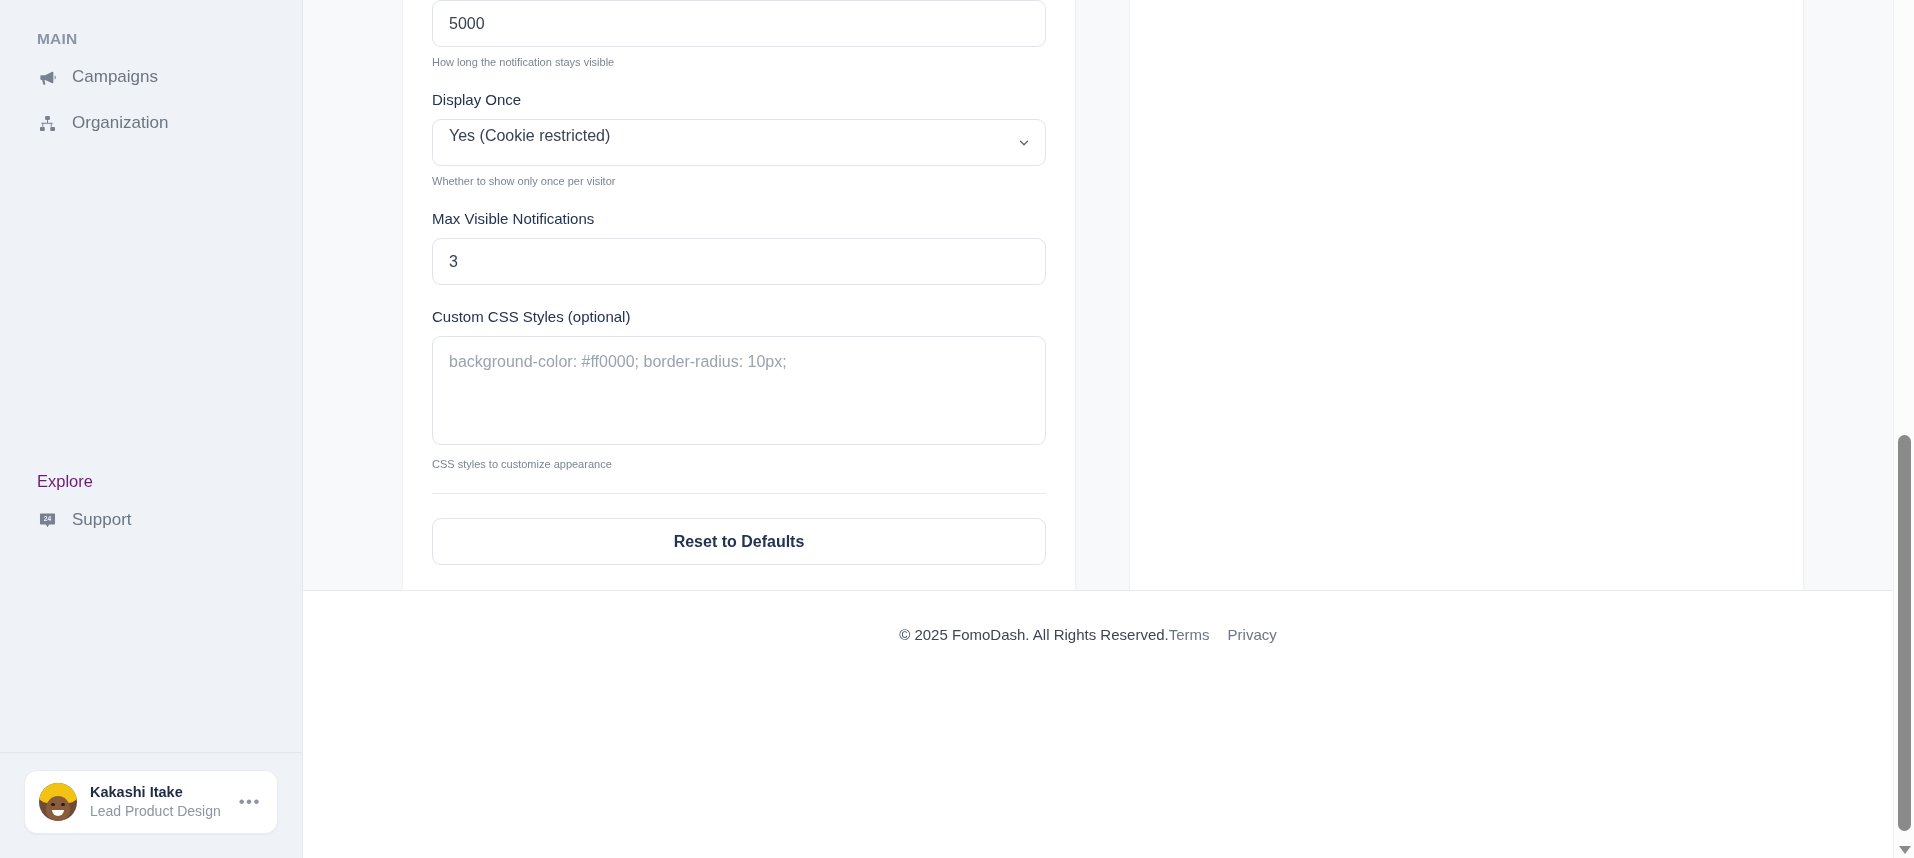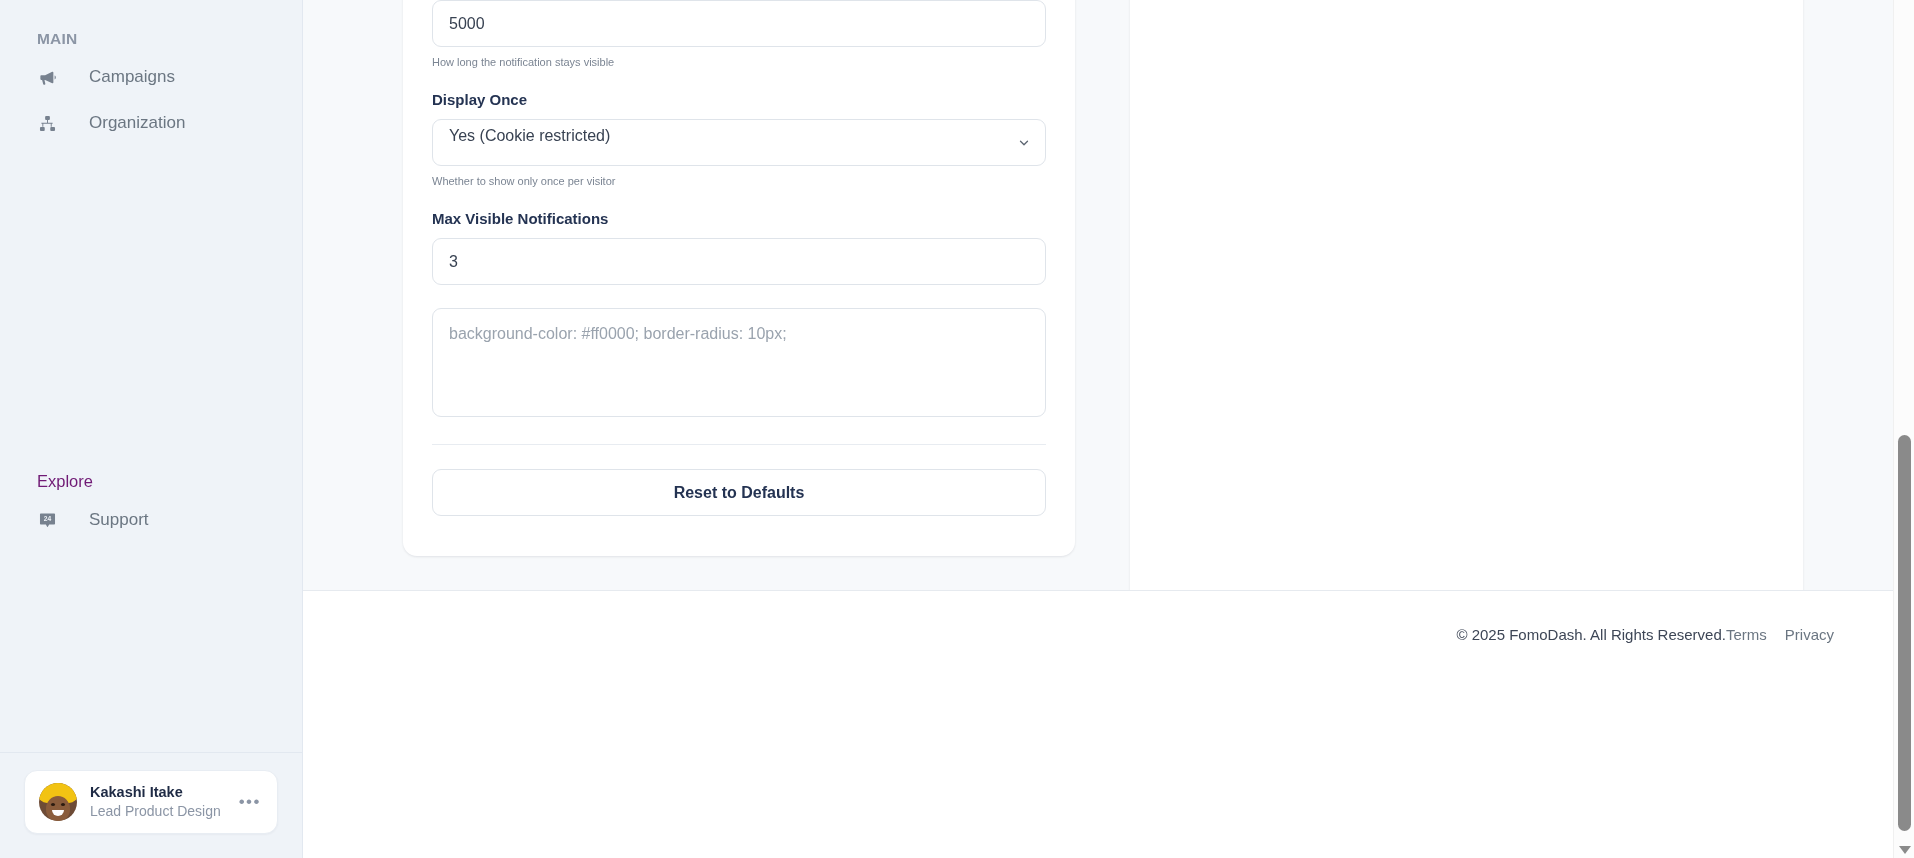--- a/index.html
+++ b/index.html
@@ -42,21 +42,21 @@
     font-size: 15.5px;
     color: #8b95a5;
     letter-spacing: 0.2px;
     padding: 30px 0 10px 17px;
     font-weight: 700;
   }
 
   .nav-item {
     display: flex;
     align-items: flex-end;
-    gap: 32px;
+    gap: 15px;
     padding: 9px 17px;
     border-radius: 8px;
     cursor: pointer;
     margin-bottom: 8px;
   }
 
   .nav-icon {
     width: 20px;
     height: 20px;
     display: flex;
@@ -211,21 +211,21 @@
     border-radius: 14px;
     box-shadow: 0 1px 3px rgba(16,24,40,0.06), 0 1px 2px rgba(16,24,40,0.04);
     margin-top: -32px;
   }
 
   .field { margin-bottom: 0; }
 
   .field-label {
     display: block;
     font-size: 15px;
-    font-weight: 700;
+    font-weight: 400;
     color: #243352;
     margin-bottom: 11px;
   }
 
   .text-input {
     width: 100%;
     height: 47px;
     border: 1px solid #dfe4ea;
     border-radius: 9px;
     padding: 0 16px;
@@ -306,21 +306,21 @@
   }
 
   
   .footer {
     height: 88px;
     min-height: 88px;
     border-top: 1px solid #e6eaef;
     background: #ffffff;
     display: flex;
     align-items: center;
-    justify-content: flex-end;
+    justify-content: center;
     padding: 0 80px 0 39px;
   }
   .footer-copy {
     font-size: 15px;
     color: #3d4656;
   }
   .footer-links {
     display: flex;
     gap: 18px;
   }
@@ -456,21 +456,23 @@
             <div class="helper-text">Whether to show only once per visitor</div>
           </div>
 
           <div class="field">
             <label class="field-label">Max Visible Notifications</label>
             <input class="text-input" type="text" value="3" style="">
             <div style="height:23px"></div>
           </div>
 
           <div class="field">
+            <label class="field-label">Custom CSS Styles (optional)</label>
             <textarea class="textarea-input" placeholder="background-color: #ff0000; border-radius: 10px;" style=""></textarea>
+            <div class="helper-text" style="margin-bottom:0">CSS styles to customize appearance</div>
           </div>
 
           <div class="hr"></div>
 
           <button class="reset-btn">Reset to Defaults</button>
         </section>
 
         <section class="preview-card"></section>
 
       </div>

